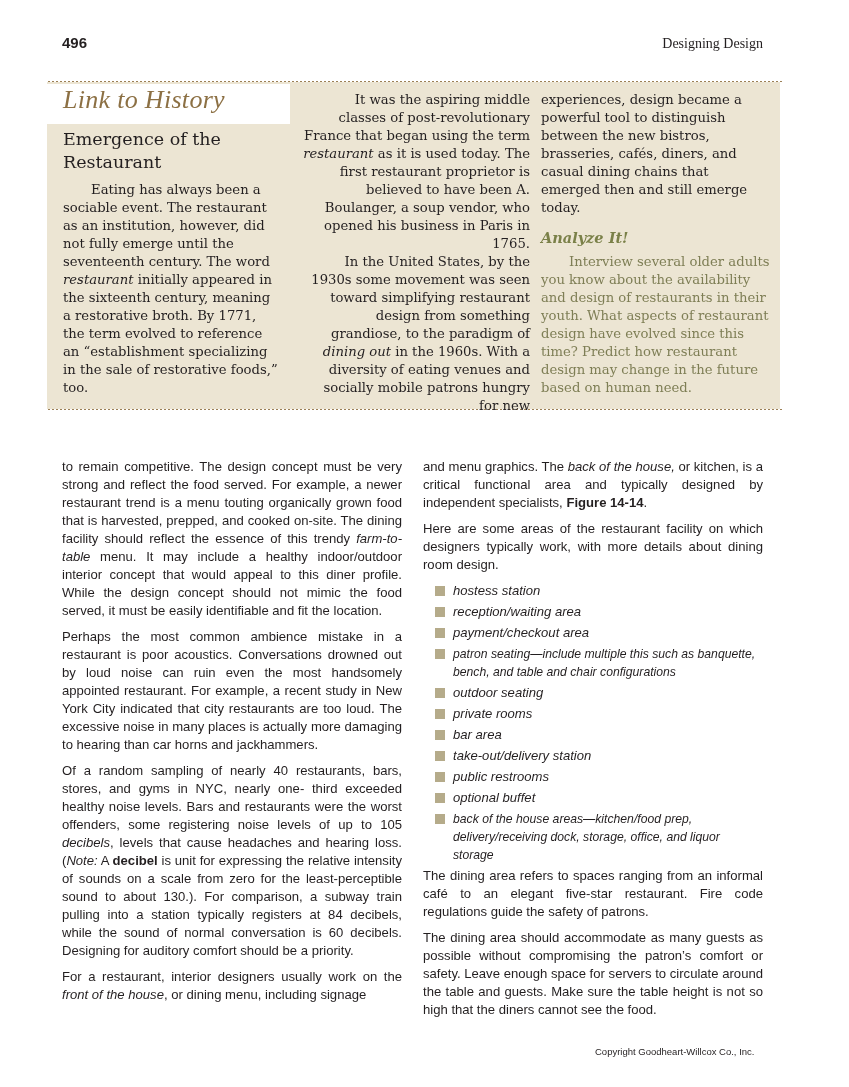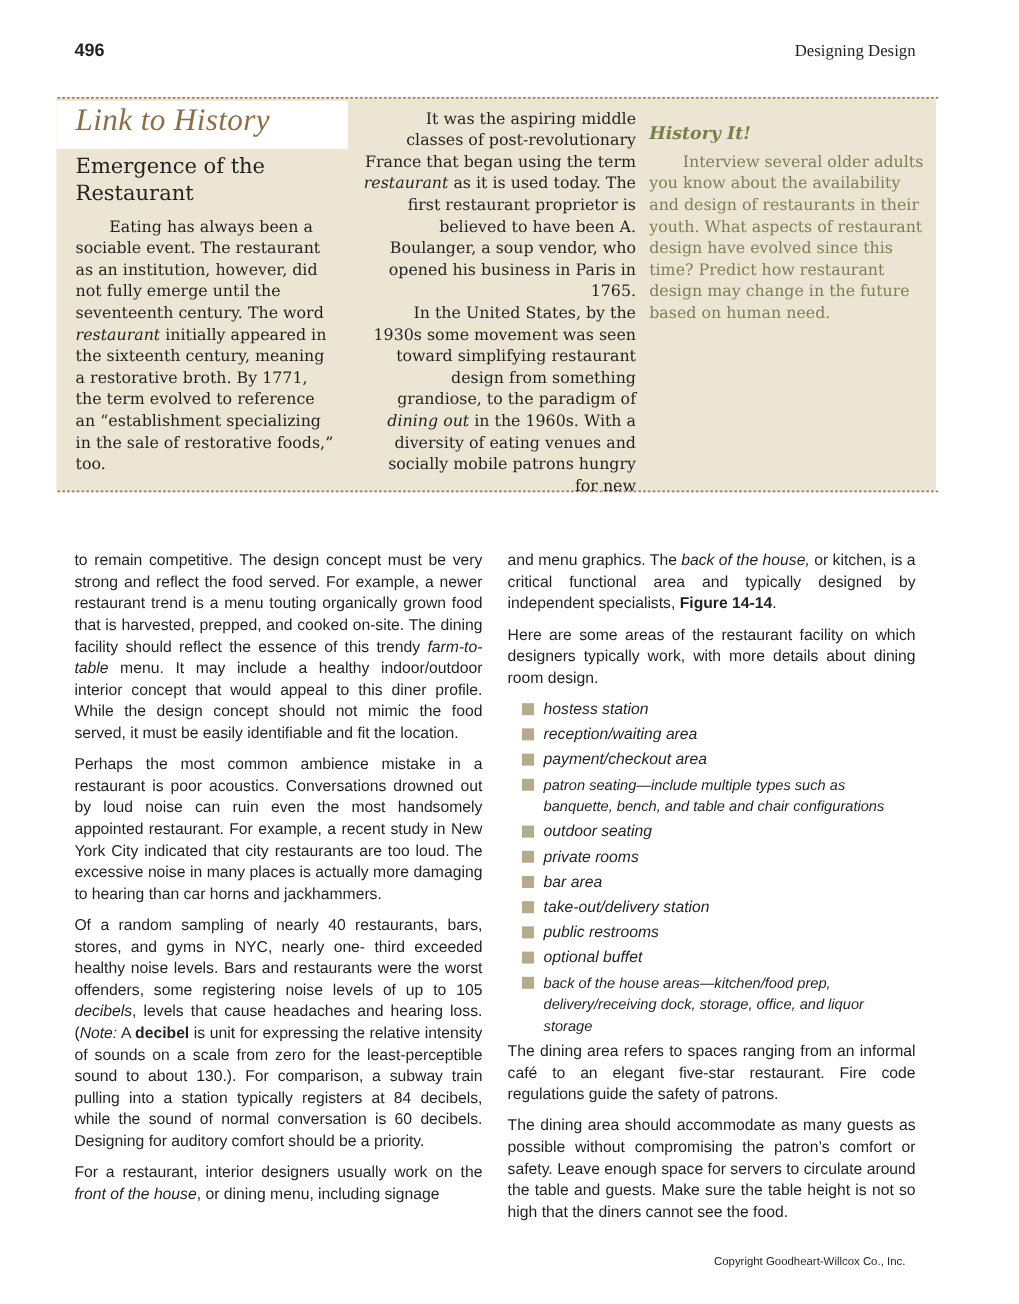--- a/index.html
+++ b/index.html
@@ -51,39 +51,40 @@
 <div class="fcol fcol1">
   <p class="indent"><span>Eating has always been a sociable event. The restaurant as an institution, however, did not fully emerge until the seventeenth century. The word </span><em>restaurant</em><span> initially appeared in the sixteenth century, meaning a restorative broth. By 1771, the term evolved to reference an “establishment specializing in the sale of restorative foods,” too.</span></p>
 </div>
 
 <div class="fcol fcol2">
   <p class="indent"><span>It was the aspiring middle classes of post-revolutionary France that began using the term </span><em>restaurant</em><span> as it is used today. The first restaurant proprietor is believed to have been A. Boulanger, a soup vendor, who opened his business in Paris in 1765.</span></p>
   <p class="indent"><span>In the United States, by the 1930s some movement was seen toward simplifying restaurant design from something grandiose, to the paradigm of </span><em>dining out</em><span> in the 1960s. With a diversity of eating venues and socially mobile patrons hungry for new</span></p>
 </div>
 
 <div class="fcol fcol3">
-  <div class="analyze-title">History It!</div>
+  <p>experiences, design became a powerful tool to distinguish between the new bistros, brasseries, cafés, diners, and casual dining chains that emerged then and still emerge today.</p>
+  <div class="analyze-title">Analyze It!</div>
   <p class="indent analyze-text">Interview several older adults you know about the availability and design of restaurants in their youth. What aspects of restaurant design have evolved since this time? Predict how restaurant design may change in the future based on human need.</p>
 </div>
 
 <div class="col colL">
   <p><span>to remain competitive. The design concept must be very strong and reflect the food served. For example, a newer restaurant trend is a menu touting organically grown food that is harvested, prepped, and cooked on-site. The dining facility should reflect the essence of this trendy </span><em>farm-to-table</em><span> menu. It may include a healthy indoor/outdoor interior concept that would appeal to this diner profile. While the design concept should not mimic the food served, it must be easily identifiable and fit the location.</span></p>
   <p>Perhaps the most common ambience mistake in a restaurant is poor acoustics. Conversations drowned out by loud noise can ruin even the most handsomely appointed restaurant. For example, a recent study in New York City indicated that city restaurants are too loud. The excessive noise in many places is actually more damaging to hearing than car horns and jackhammers.</p>
   <p><span>Of a random sampling of nearly 40 restaurants, bars, stores, and gyms in NYC, nearly one- third exceeded healthy noise levels. Bars and restaurants were the worst offenders, some registering noise levels of up to 105 </span><em>decibels</em><span>, levels that cause headaches and hearing loss. (</span><em>Note:</em><span> A </span><strong>decibel</strong><span> is unit for expressing the relative intensity of sounds on a scale from zero for the least-perceptible sound to about 130.). For comparison, a subway train pulling into a station typically registers at 84 decibels, while the sound of normal conversation is 60 decibels. Designing for auditory comfort should be a priority.</span></p>
   <p><span>For a restaurant, interior designers usually work on the </span><em>front of the house</em><span>, or dining menu, including signage</span></p>
 </div>
 
 <div class="col colR">
   <p><span>and menu graphics. The </span><em>back of the house,</em><span> or kitchen, is a critical functional area and typically designed by independent specialists, </span><strong>Figure 14-14</strong><span>.</span></p>
   <p>Here are some areas of the restaurant facility on which designers typically work, with more details about dining room design.</p>
   <ul class="bullets">
     <li><span class="bullet-sq"></span><span>hostess station</span></li>
     <li><span class="bullet-sq"></span><span>reception/waiting area</span></li>
     <li><span class="bullet-sq"></span><span>payment/checkout area</span></li>
-    <li class="tight"><span class="bullet-sq"></span><span>patron seating—include multiple types such as banquette, bench, and table and chair configurations</span></li>
+    <li class="tight"><span class="bullet-sq"></span><span>patron seating—include multiple this such as banquette, bench, and table and chair configurations</span></li>
     <li><span class="bullet-sq"></span><span>outdoor seating</span></li>
     <li><span class="bullet-sq"></span><span>private rooms</span></li>
     <li><span class="bullet-sq"></span><span>bar area</span></li>
     <li><span class="bullet-sq"></span><span>take-out/delivery station</span></li>
     <li><span class="bullet-sq"></span><span>public restrooms</span></li>
     <li><span class="bullet-sq"></span><span>optional buffet</span></li>
     <li class="tight"><span class="bullet-sq"></span><span>back of the house areas—kitchen/food prep, delivery/receiving dock, storage, office, and liquor storage</span></li>
   </ul>
   <p>The dining area refers to spaces ranging from an informal café to an elegant five-star restaurant. Fire code regulations guide the safety of patrons.</p>
   <p>The dining area should accommodate as many guests as possible without compromising the patron’s comfort or safety. Leave enough space for servers to circulate around the table and guests. Make sure the table height is not so high that the diners cannot see the food.</p>

